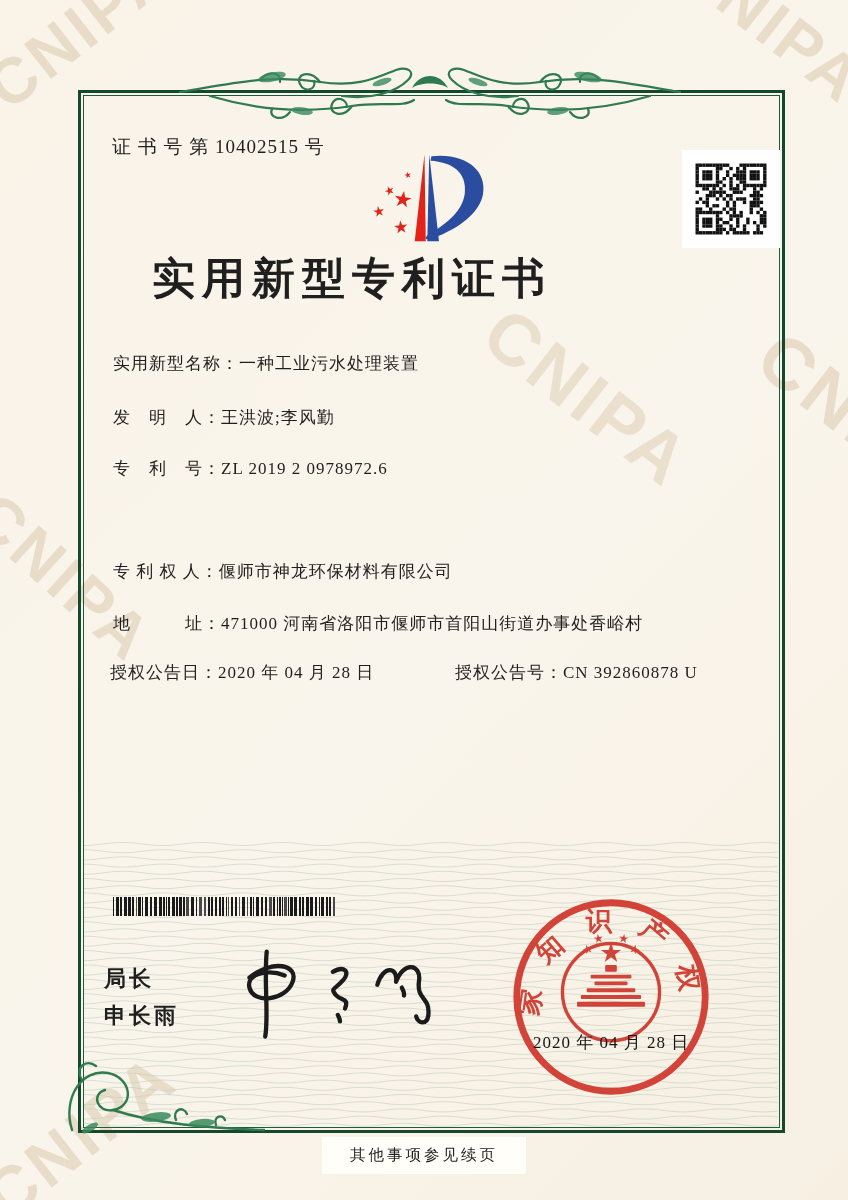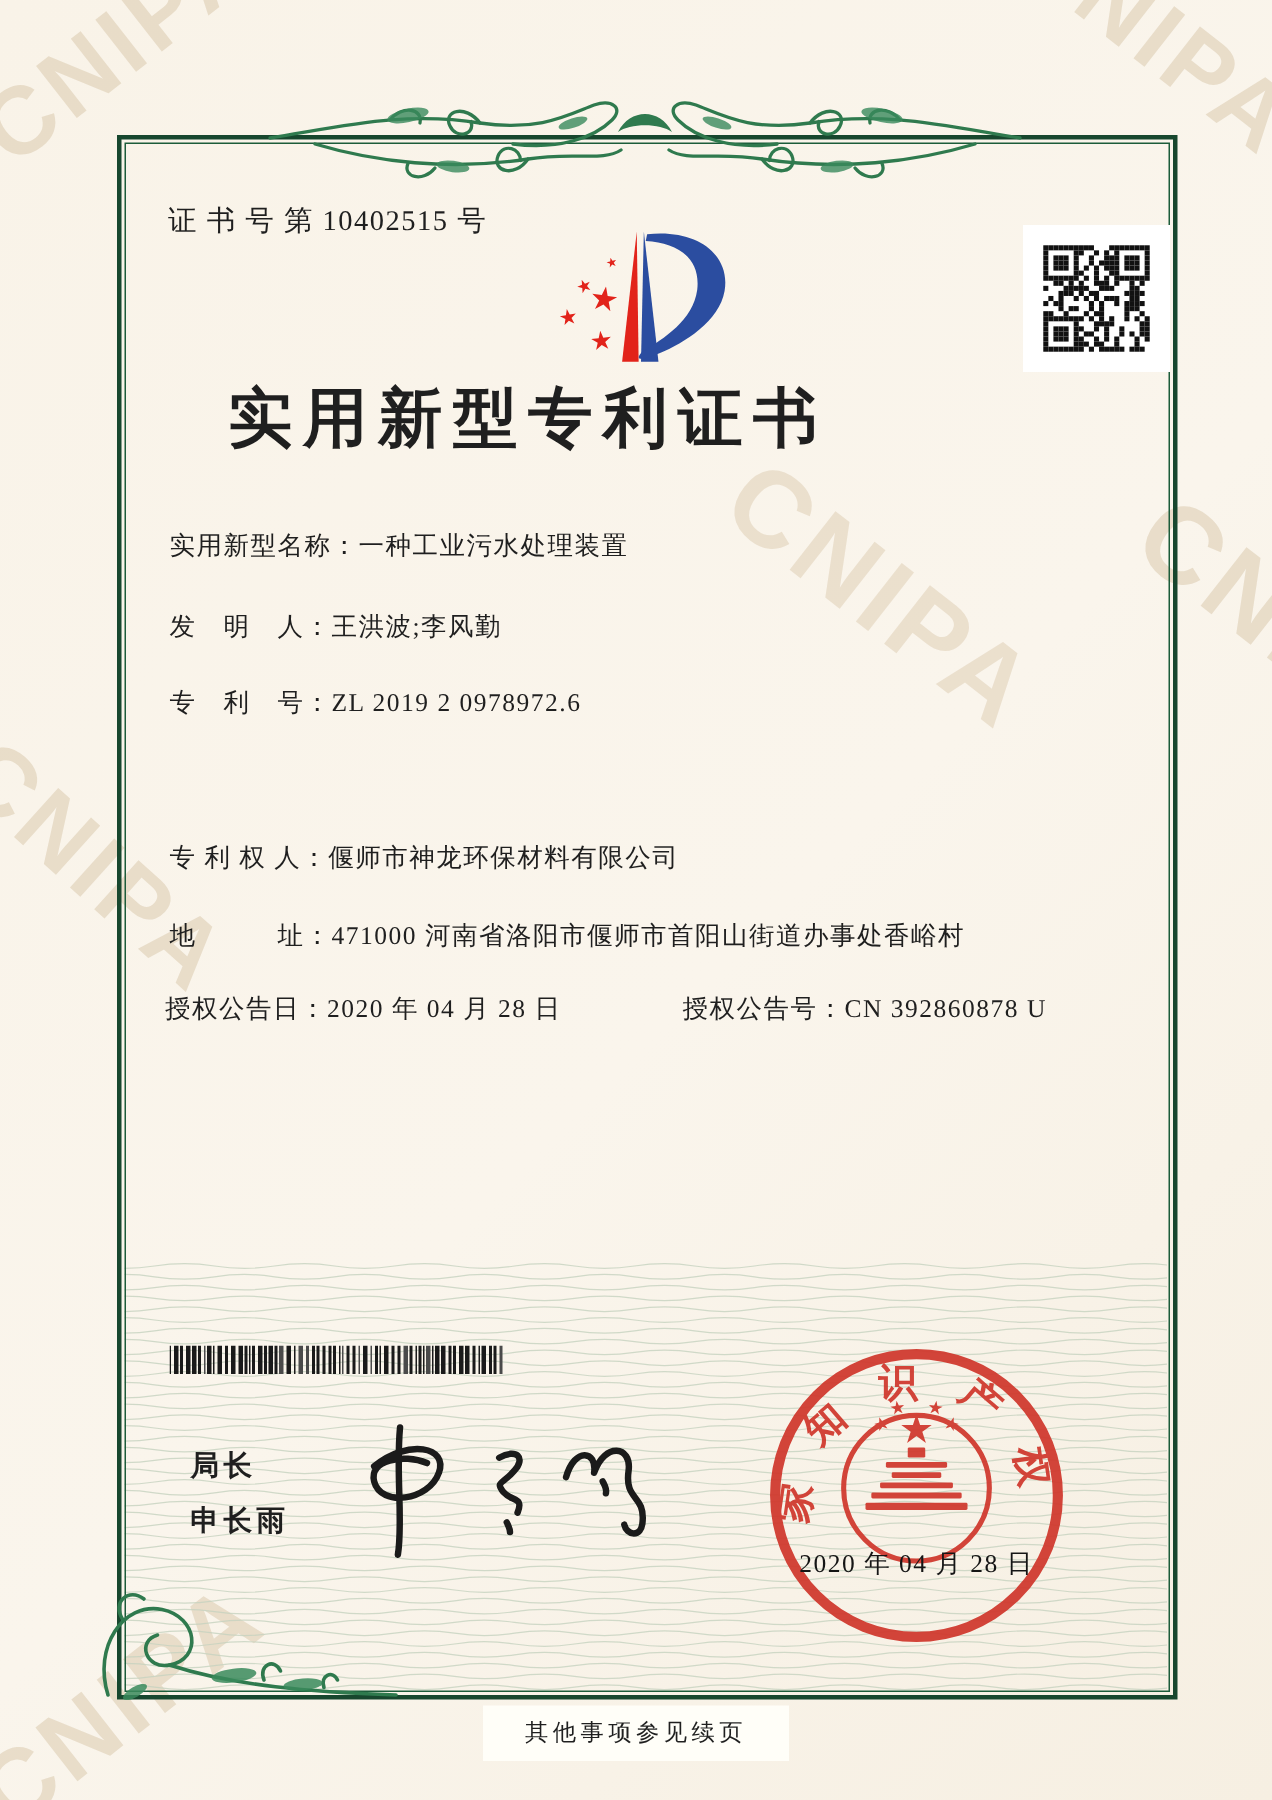--- a/index.html
+++ b/index.html
@@ -25,21 +25,21 @@
   .abs{position:absolute;z-index:2;}
   .certno{left:112px;top:134px;font-size:19px;letter-spacing:1px;}
   .title{left:0;top:250px;width:704px;text-align:center;font-size:43px;font-weight:bold;letter-spacing:7px;}
   .field{left:113px;font-size:17px;letter-spacing:1px;white-space:nowrap;}
   .f0{top:352px;} .f1{top:406px;} .f2{top:457px;} .f3{top:509px;} .f4{top:560px;} .f5{top:612px;}
   .grant-date{left:110px;top:661px;font-size:17px;letter-spacing:1px;}
   .grant-no{left:455px;top:661px;font-size:17px;letter-spacing:1px;}
   .paras{left:112px;top:697px;width:660px;font-size:17px;line-height:27.5px;text-align:justify;}
   .paras p{margin:0;text-indent:2em;}
   .barcode{left:113px;top:897px;}
-  .director{left:127px;font-family:"Liberation Sans","DejaVu Sans",sans-serif;font-weight:600;font-size:19px;letter-spacing:3px;}
+  .director{left:104px;font-family:"Liberation Sans","DejaVu Sans",sans-serif;font-weight:600;font-size:22px;letter-spacing:3px;}
   .d1{top:964px;} .d2{top:1001px;}
   .sig{left:225px;top:938px;z-index:3;}
   .seal{left:509px;top:895px;z-index:2;opacity:.93;}
   .sealdate{left:509px;top:1031px;width:204px;text-align:center;font-size:17px;letter-spacing:1px;color:#151515;z-index:3;}
   .pageno{left:78px;top:1097px;width:701px;text-align:center;font-size:14.5px;letter-spacing:2px;z-index:2;}
   .note{left:0;top:1137px;width:848px;text-align:center;z-index:2;}
   .note span{display:inline-block;background:#fffef8;padding:8px 28px;font-size:15.5px;letter-spacing:3px;}
   .flourish{position:absolute;z-index:3;}
   .logo{left:348px;top:134px;z-index:2;position:absolute;}
   .qr{left:682px;top:150px;z-index:2;position:absolute;}

